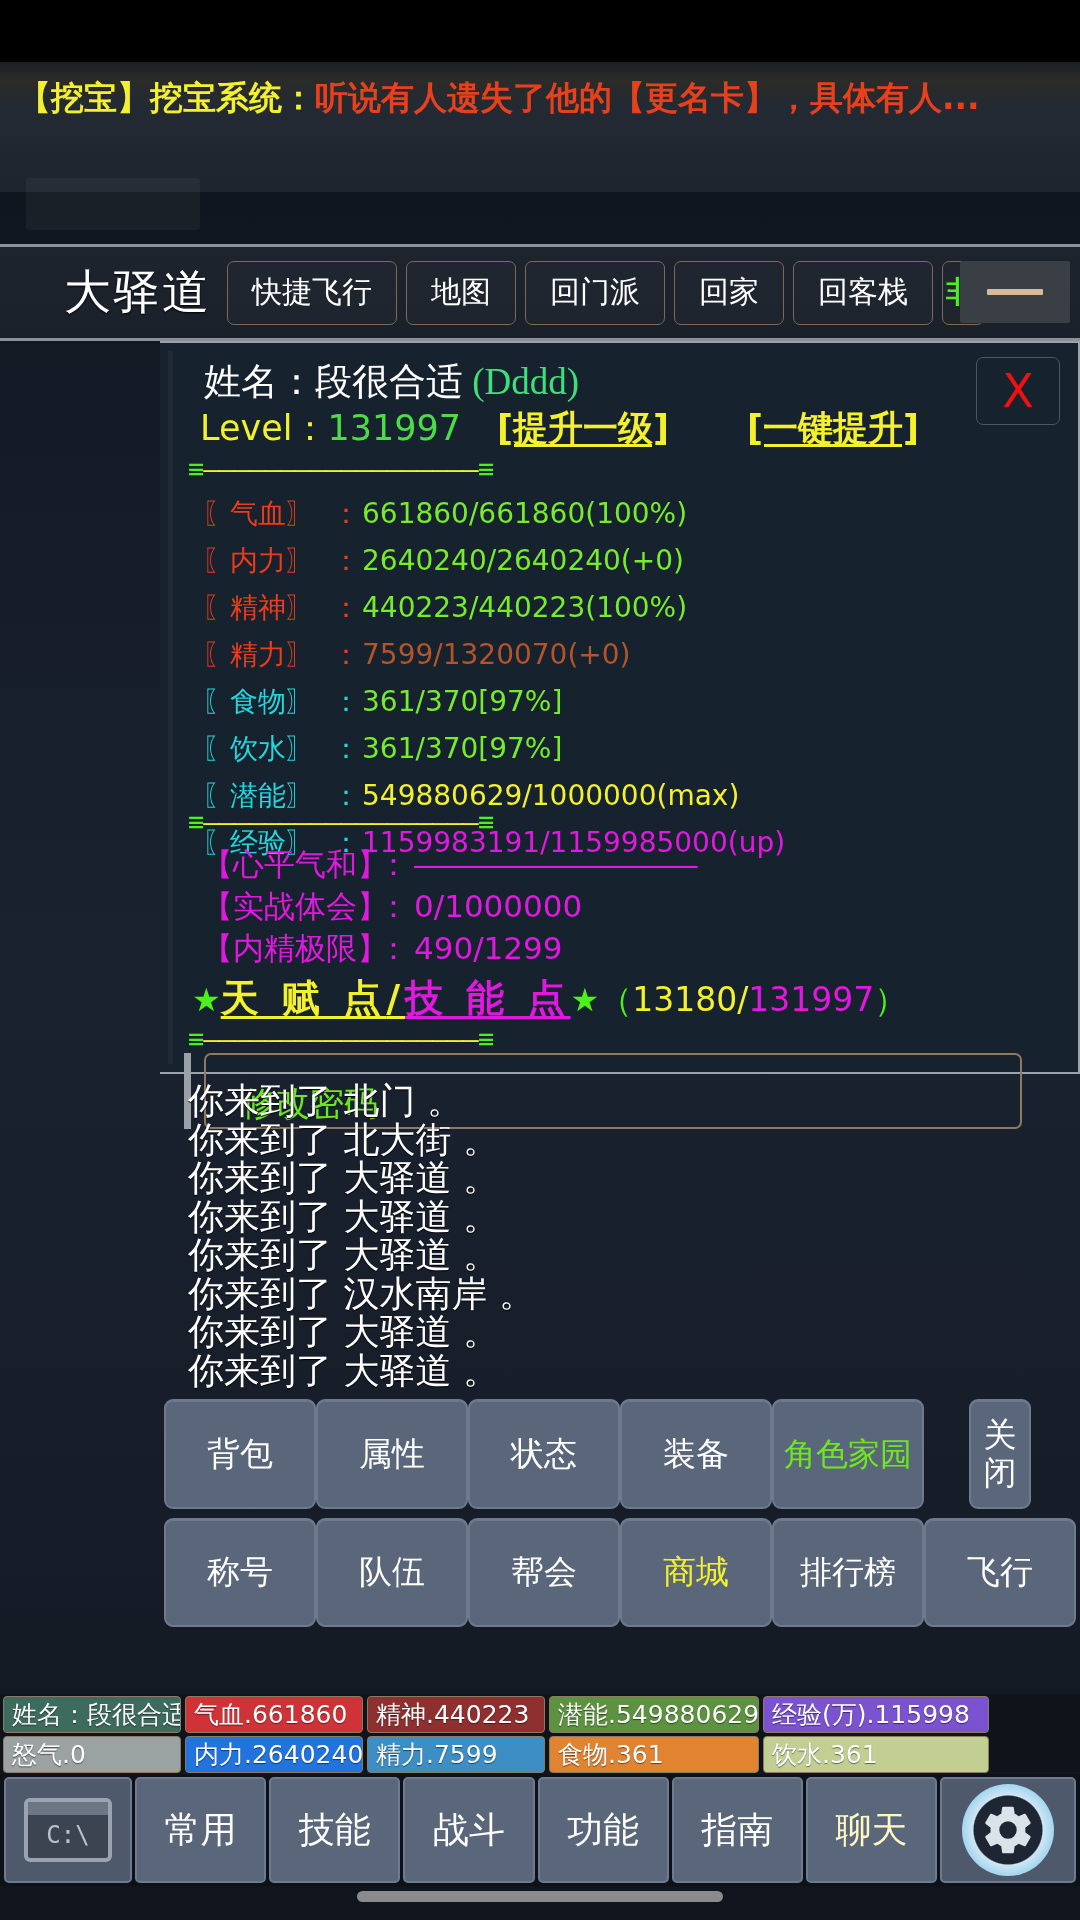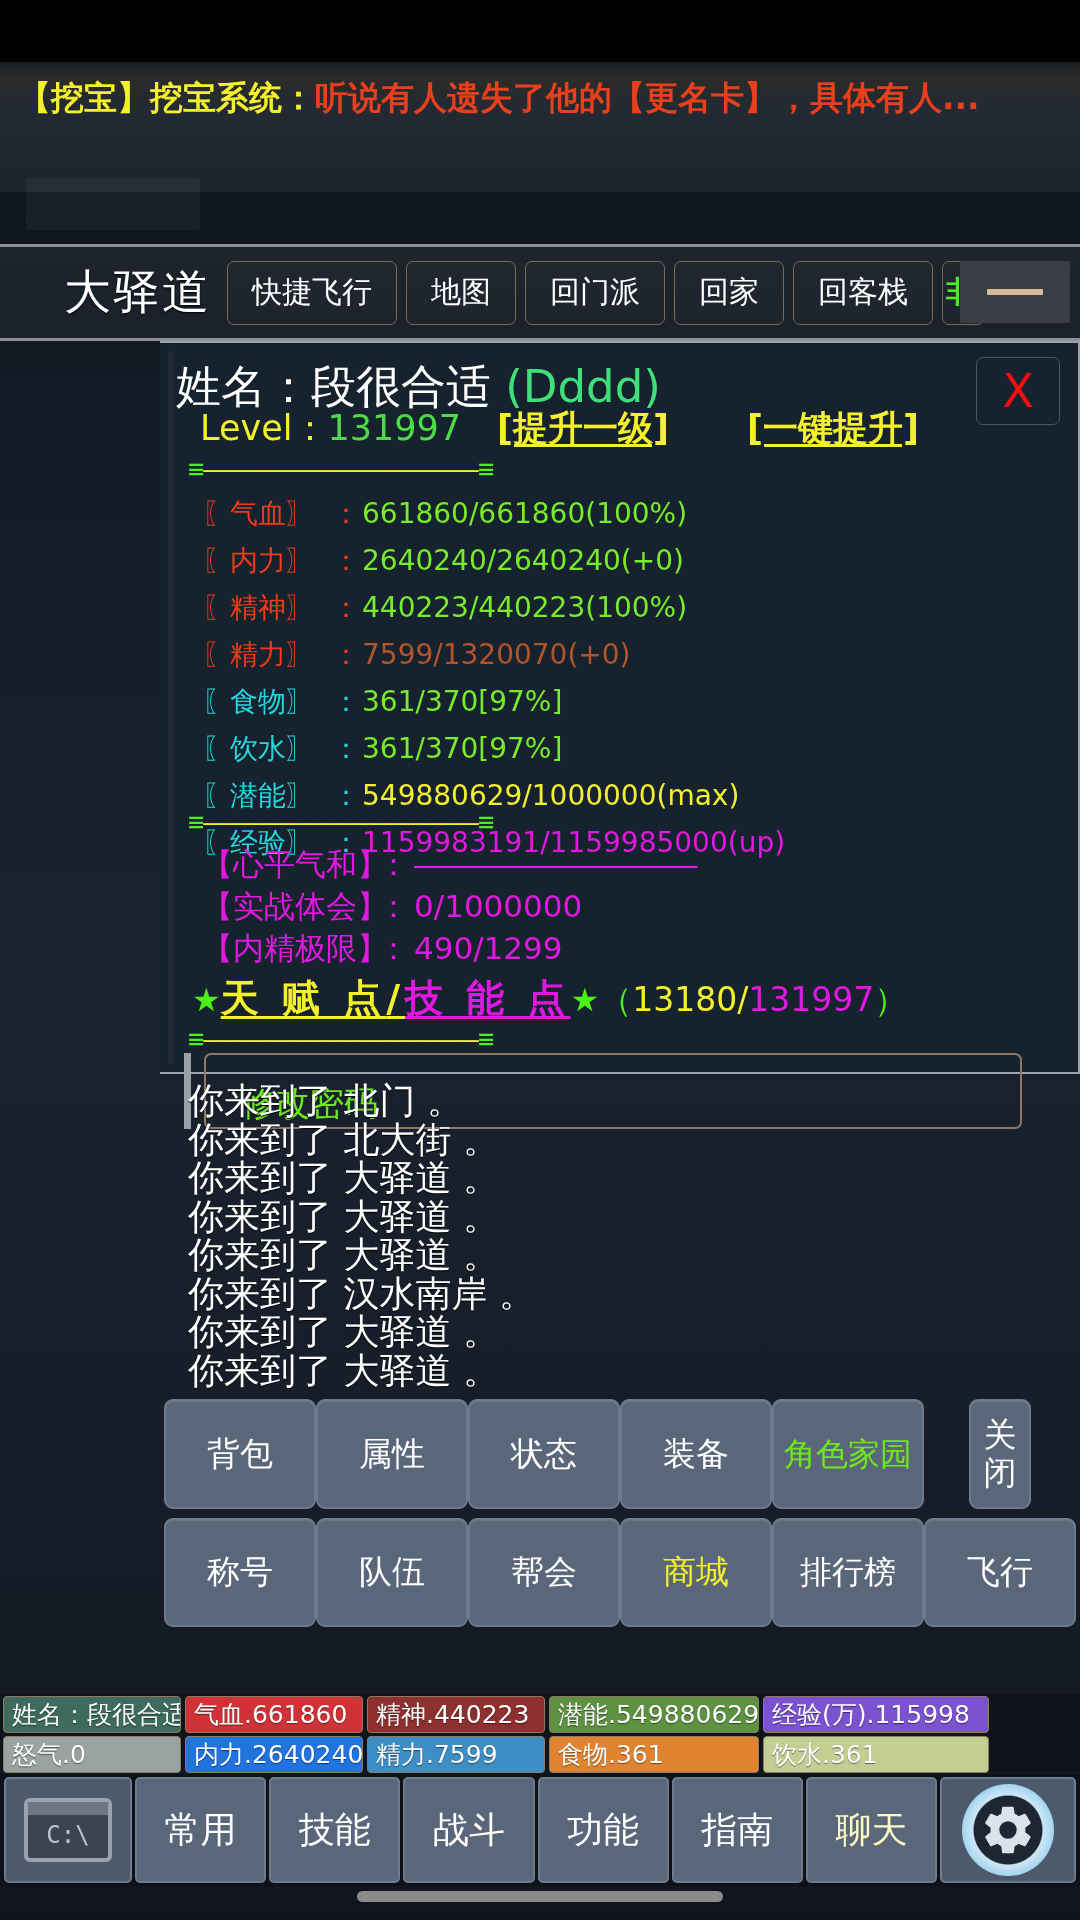--- a/index.html
+++ b/index.html
@@ -112,22 +112,22 @@
     background: #16222e;
     border: 2px solid #9da3ab;
     border-left: 0;
   }
   .panel-scroll-track {
     position: absolute; left: 8px; top: 8px; width: 5px; bottom: 8px;
     background: rgba(255,255,255,0.04);
   }
 
   .name-row {
-    position: absolute; left: 16px; top: 14px;
-    font-size: 45px; color: #ffffff; white-space: nowrap;
+    position: absolute; left: 44px; top: 14px;
+    font-size: 37px; color: #ffffff; white-space: nowrap; font-family: Liberation Serif, serif;
   }
   .name-row .nick { color: #3fe07a; }
   .level-row {
     position: absolute; left: 40px; top: 62px;
     font-size: 35px; color: #f3f02c; white-space: nowrap;
   }
   .level-row .lvnum { color: #4cdc46; }
   .lv-link {
     color: #f3f02c; text-decoration: underline; text-underline-offset: 4px;
     font-weight: bold;

